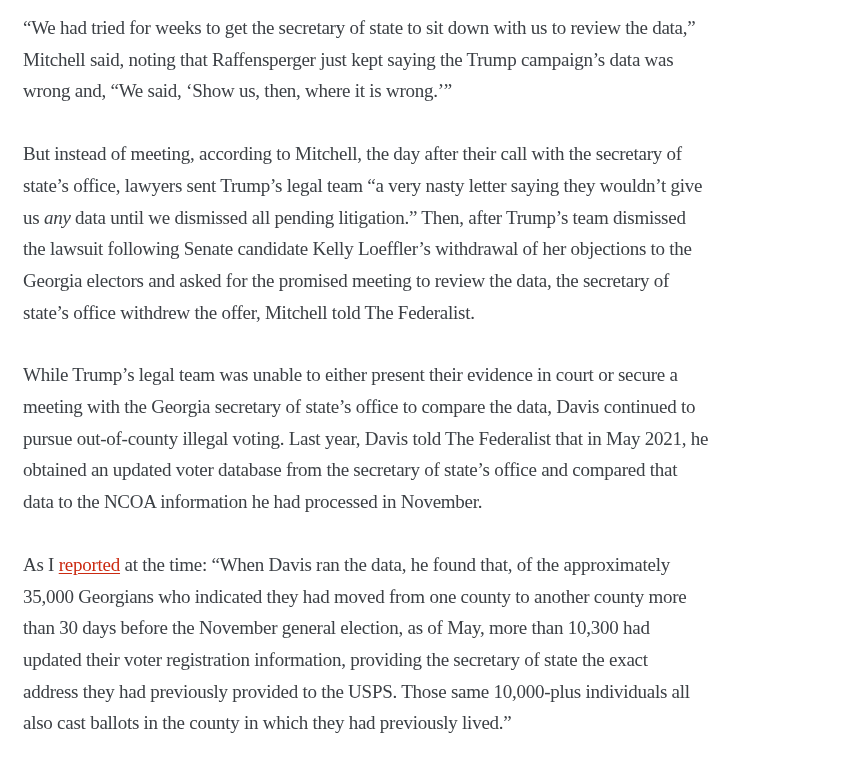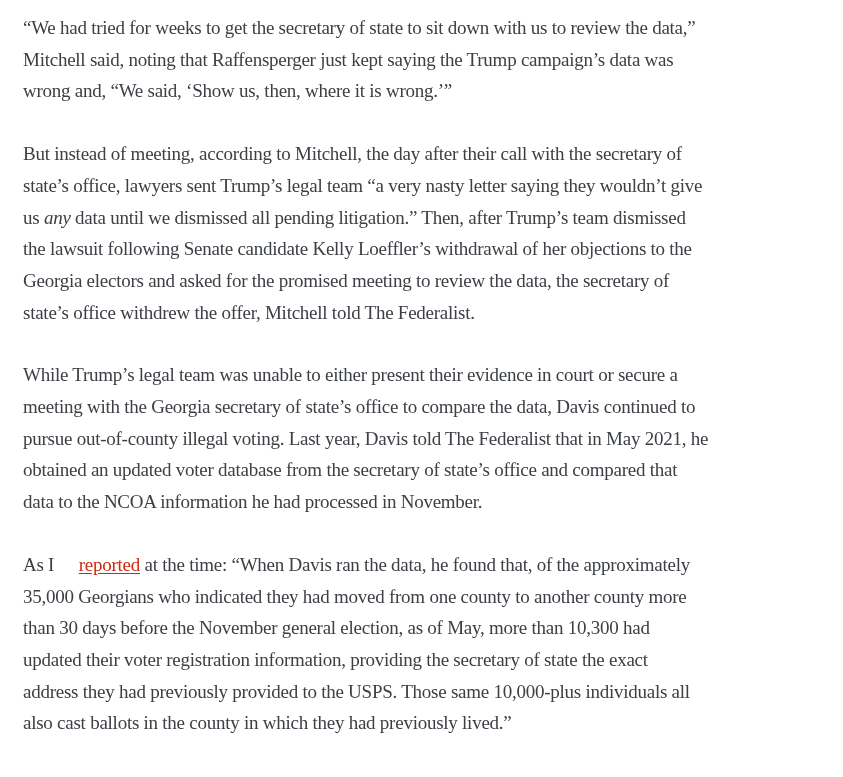--- a/index.html
+++ b/index.html
@@ -31,21 +31,20 @@
     white-space: pre-line;
     margin: 0 0 31px 0;
     max-width: 800px;
   }
   .article-content em {
   }
   .article-content a {
     color: var(--link-color);
     text-underline-offset: 2px;
     cursor: pointer;
-    margin-left: 20px;
   }
 </style>
 </head>
 <body>
 
 <article class="article-content">
   <p>“We had tried for weeks to get the secretary of state to sit down with us to review the data,”
 Mitchell said, noting that Raffensperger just kept saying the Trump campaign’s data was
 wrong and, “We said, ‘Show us, then, where it is wrong.’”</p>
   <p><span>But instead of meeting, according to Mitchell, the day after their call with the secretary of

